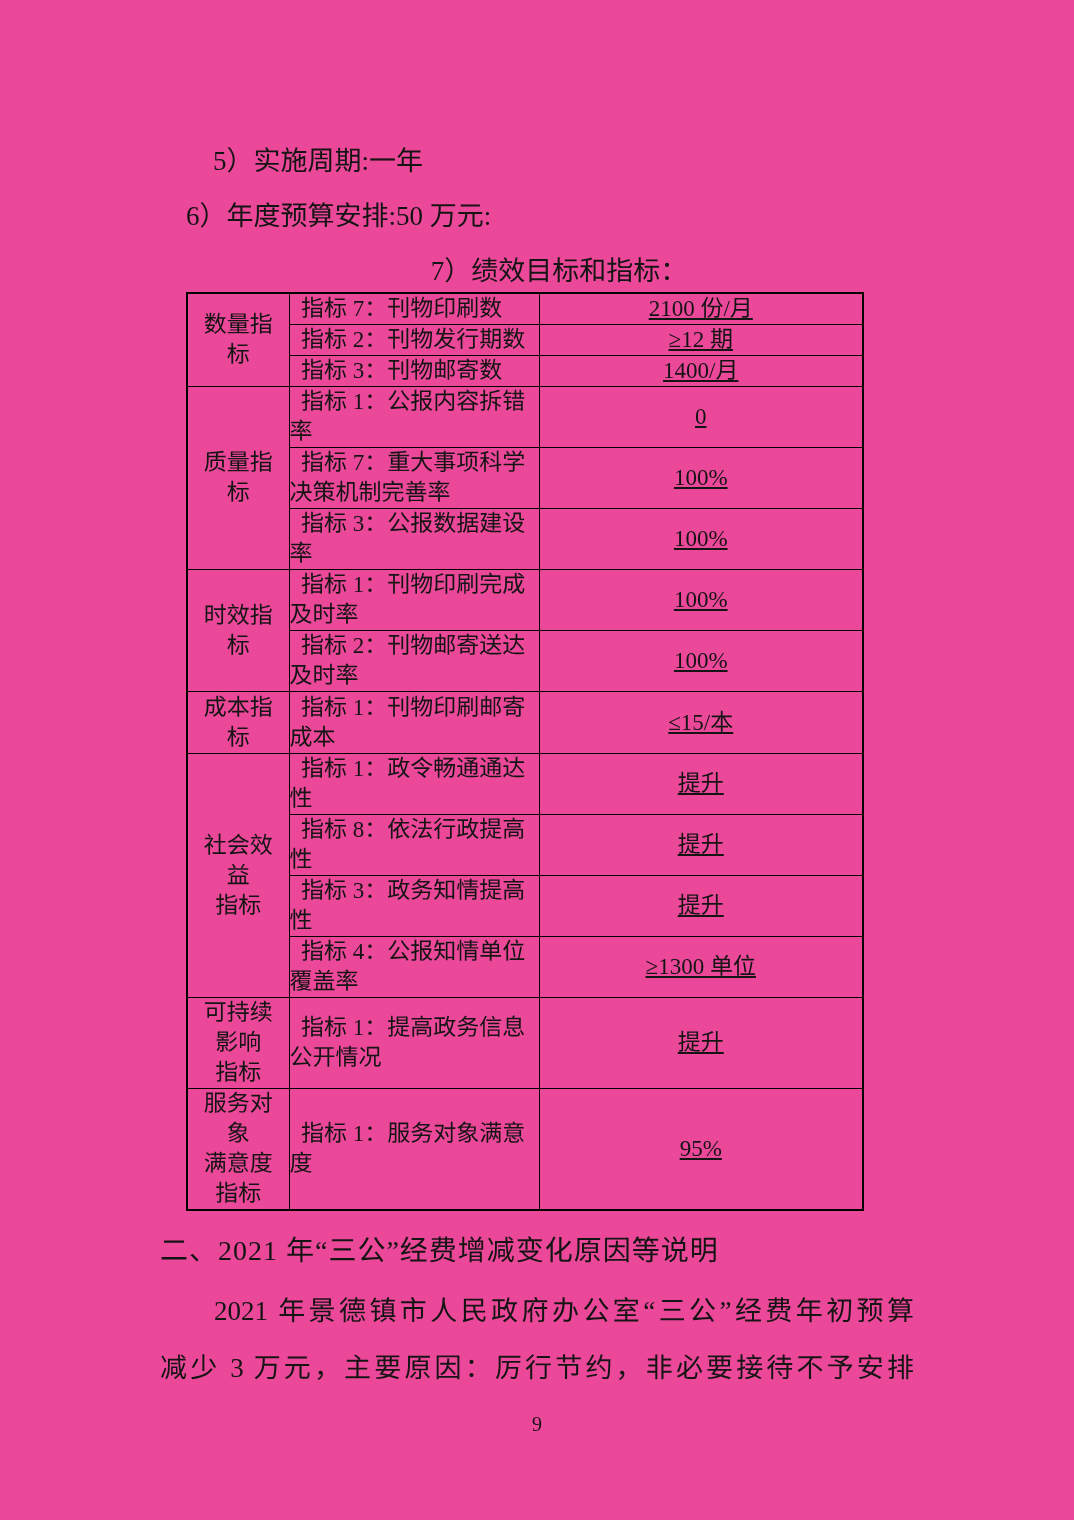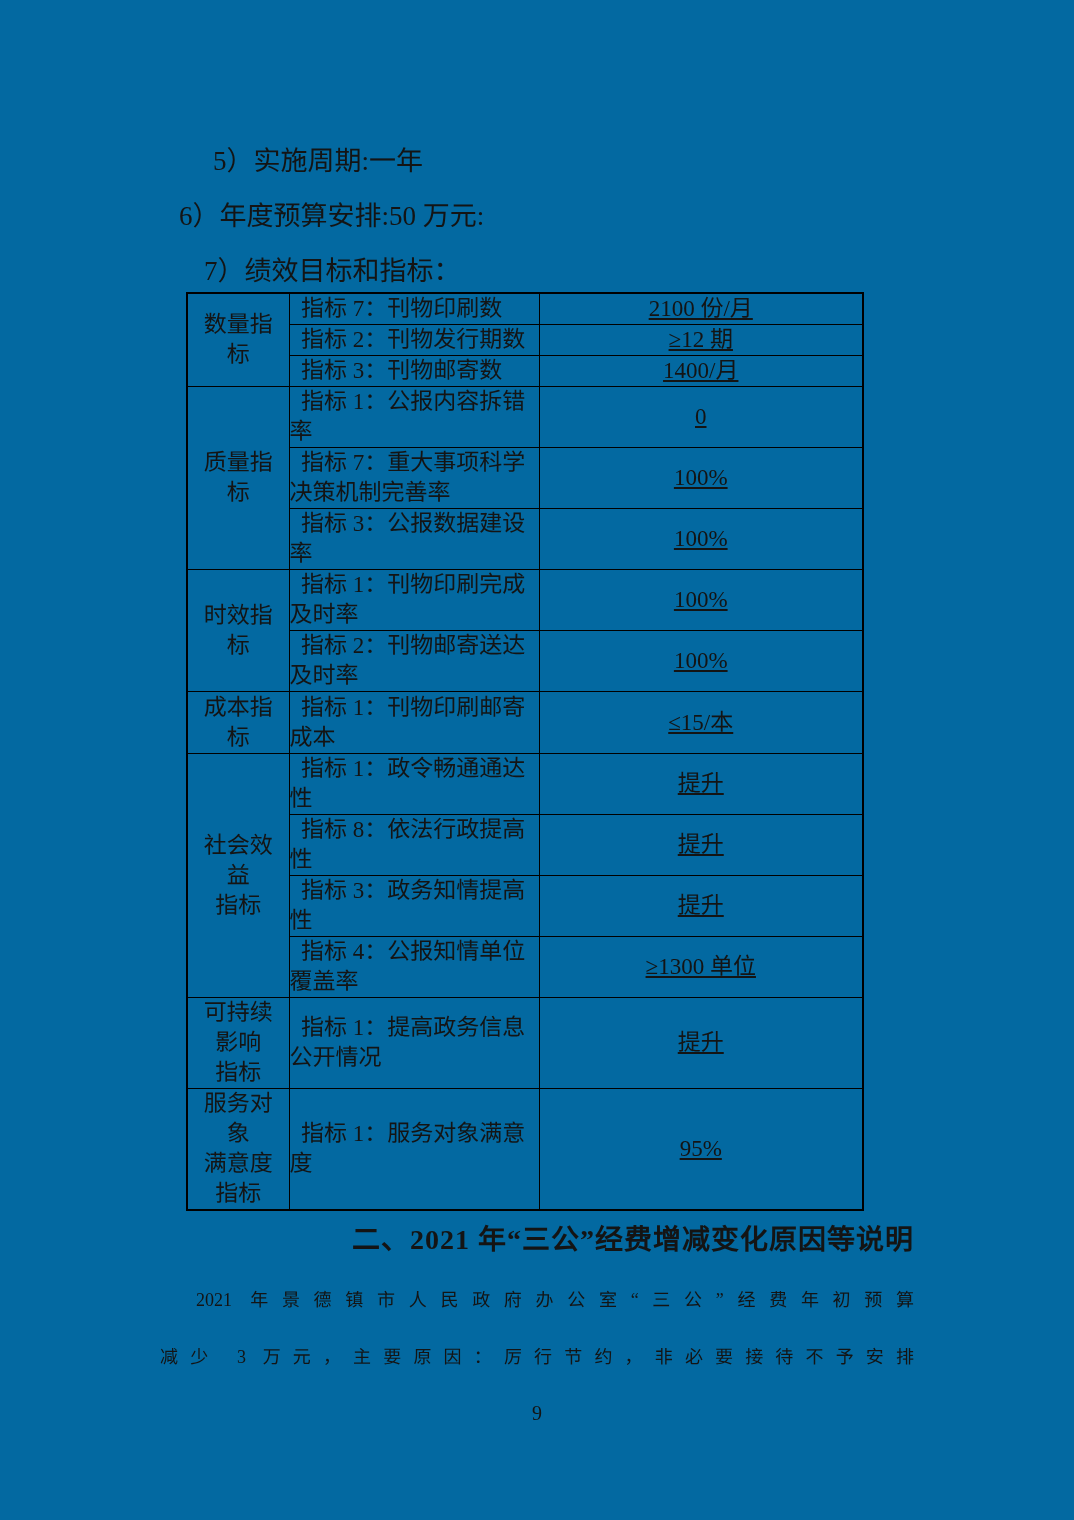--- a/index.html
+++ b/index.html
@@ -4,35 +4,35 @@
 <style>
   html, body {
     margin: 0;
     padding: 0;
     background: #ffffff;
   }
   .page {
     position: relative;
     width: 1074px;
     height: 1520px;
-    background: #0369a1;
+    background: #ec4899;
     color: #141414;
     font-family: "Liberation Serif", "DejaVu Serif", serif;
     overflow: hidden;
     box-sizing: border-box;
     padding: 146px 160px 0 160px;
   }
   .list-line {
     font-size: 27px;
     line-height: 31px;
     white-space: pre;
   }
   .list-line.l5 { margin-left: 53px; }
-  .list-line.l6 { margin-left: 19px; margin-top: 24px; }
-  .list-line.l7 { margin-left: 44px; margin-top: 24px; }
+  .list-line.l6 { margin-left: 26px; margin-top: 24px; }
+  .list-line.l7 { margin-left: 44px; margin-top: 24px; text-align: center; }
 
   table.perf {
     border-collapse: collapse;
     table-layout: fixed;
     width: 676px;
     margin-top: 5px;
     border: 2px solid #000;
     margin-left: 26px;
   }
   table.perf td {
@@ -53,32 +53,32 @@
     padding-left: 8px;
     padding-right: 4px;
     text-indent: 0.5em;
   }
   td.val {
     text-align: center;
     text-decoration: underline;
   }
 
   .section-heading {
-    margin-top: 9px;
-    text-align: right;
+    margin-top: 20px;
+    text-align: left;
     font-size: 28px;
-    font-weight: bold;
+    font-weight: normal;
     line-height: 40px;
     letter-spacing: 1px;
   }
   .para {
     margin-top: 12px;
   }
   .para-line {
-    font-size: 18px;
+    font-size: 27px;
     line-height: 57px;
     text-align: justify;
     text-align-last: justify;
     white-space: pre-wrap;
   }
   .para-line.first {
     text-indent: 2em;
   }
   .page-number {
     margin-top: 16px;

